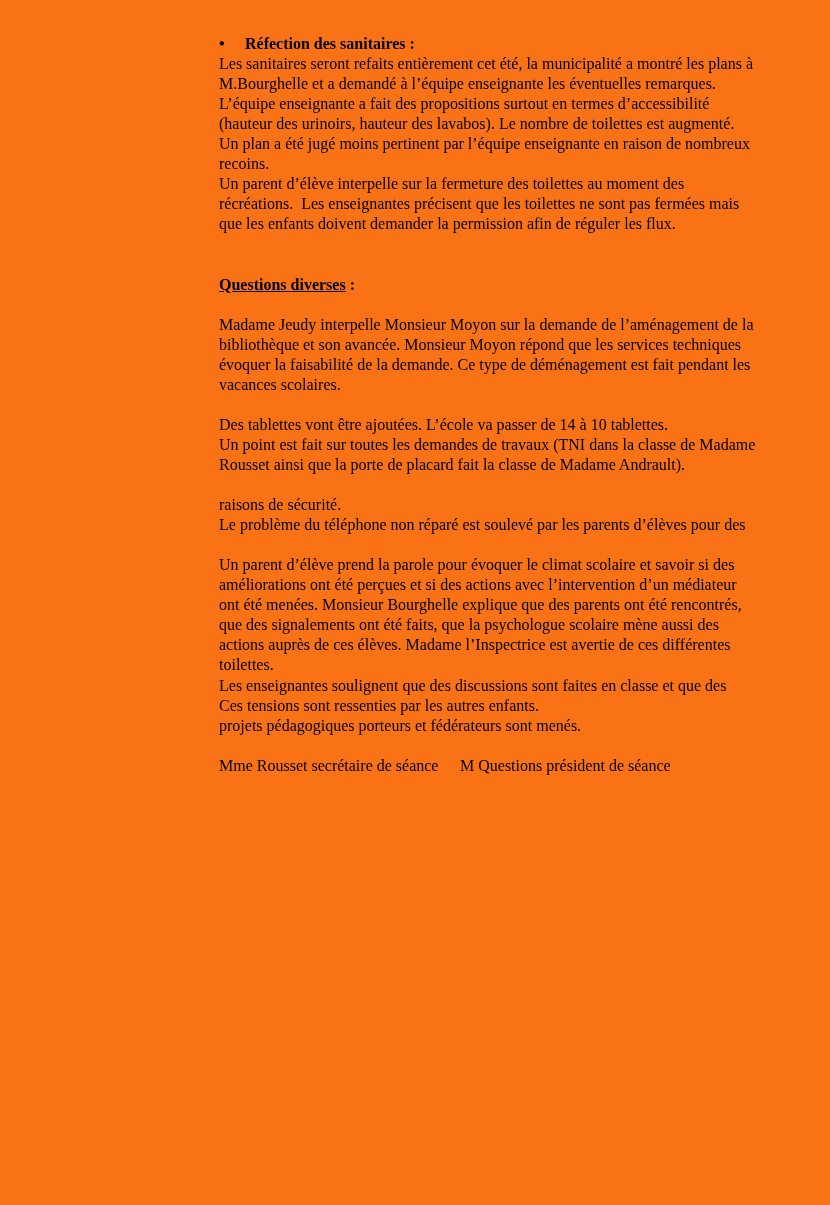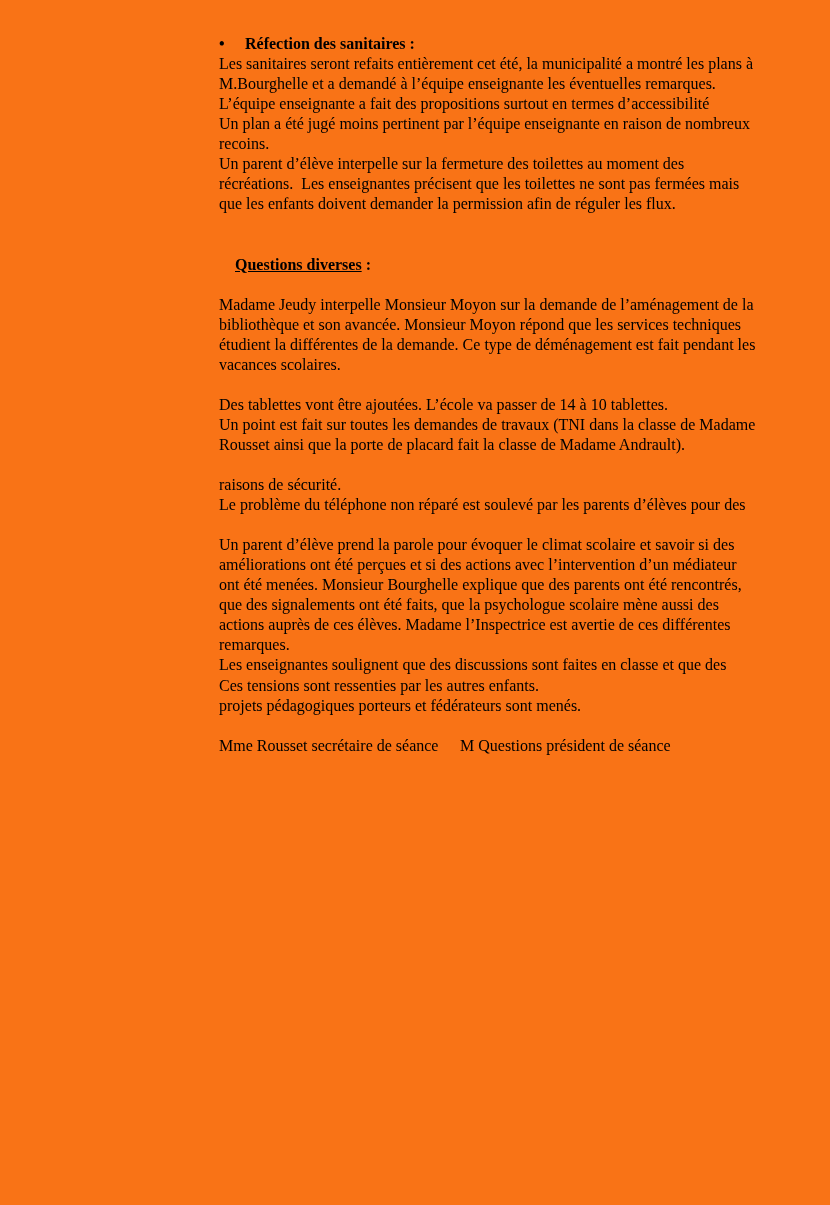--- a/index.html
+++ b/index.html
@@ -27,66 +27,67 @@
     top: 34px;
     width: 575px;
   }
   .line {
     font-size: 16px;
     line-height: 20.05px;
     height: 20.05px;
     white-space: pre;
   }
   .bold { font-weight: bold; }
-  .underline { text-decoration: underline; margin-left: 16px; }
+  .underline { text-decoration: underline; }
   .bullet-glyph {
     display: inline-block;
     width: 26px;
     font-weight: bold;
   }
   .sig-left {
     display: inline-block;
     width: 241px;
   }
 </style>
 </head>
 <body>
 
 <div class="page">
   <div class="content" id="doc-content">
       <div class="line"><span class="bullet-glyph">•</span><span class="bold">Réfection des sanitaires :</span></div>
       <div class="line">Les sanitaires seront refaits entièrement cet été, la municipalité a montré les plans à</div>
       <div class="line">M.Bourghelle et a demandé à l’équipe enseignante les éventuelles remarques.</div>
       <div class="line">L’équipe enseignante a fait des propositions surtout en termes d’accessibilité</div>
+      <div class="line">(hauteur des urinoirs, hauteur des lavabos). Le nombre de toilettes est augmenté.</div>
       <div class="line">Un plan a été jugé moins pertinent par l’équipe enseignante en raison de nombreux</div>
       <div class="line">recoins.</div>
       <div class="line">Un parent d’élève interpelle sur la fermeture des toilettes au moment des</div>
       <div class="line">récréations.  Les enseignantes précisent que les toilettes ne sont pas fermées mais</div>
       <div class="line">que les enfants doivent demander la permission afin de réguler les flux.</div>
       <div class="line"></div>
       <div class="line"></div>
       <div class="line"><span class="bold underline">Questions diverses</span><span class="bold"> :</span></div>
       <div class="line"></div>
       <div class="line">Madame Jeudy interpelle Monsieur Moyon sur la demande de l’aménagement de la</div>
       <div class="line">bibliothèque et son avancée. Monsieur Moyon répond que les services techniques</div>
-      <div class="line">étudient la différentes de la demande. Ce type de déménagement est fait pendant les</div>
+      <div class="line">évoquer la faisabilité de la demande. Ce type de déménagement est fait pendant les</div>
       <div class="line">vacances scolaires.</div>
       <div class="line"></div>
       <div class="line">Des tablettes vont être ajoutées. L’école va passer de 14 à 10 tablettes.</div>
       <div class="line">Un point est fait sur toutes les demandes de travaux (TNI dans la classe de Madame</div>
       <div class="line">Rousset ainsi que la porte de placard fait la classe de Madame Andrault).</div>
       <div class="line"></div>
       <div class="line">raisons de sécurité.</div>
       <div class="line">Le problème du téléphone non réparé est soulevé par les parents d’élèves pour des</div>
       <div class="line"></div>
       <div class="line">Un parent d’élève prend la parole pour évoquer le climat scolaire et savoir si des</div>
       <div class="line">améliorations ont été perçues et si des actions avec l’intervention d’un médiateur</div>
       <div class="line">ont été menées. Monsieur Bourghelle explique que des parents ont été rencontrés,</div>
       <div class="line">que des signalements ont été faits, que la psychologue scolaire mène aussi des</div>
       <div class="line">actions auprès de ces élèves. Madame l’Inspectrice est avertie de ces différentes</div>
-      <div class="line">remarques.</div>
+      <div class="line">toilettes.</div>
       <div class="line">Les enseignantes soulignent que des discussions sont faites en classe et que des</div>
       <div class="line">Ces tensions sont ressenties par les autres enfants.</div>
       <div class="line">projets pédagogiques porteurs et fédérateurs sont menés.</div>
       <div class="line"></div>
       <div class="line"><span class="sig-left">Mme Rousset secrétaire de séance</span><span>M Questions président de séance</span></div>
     </div>
 </div>
 
 </body></html>

